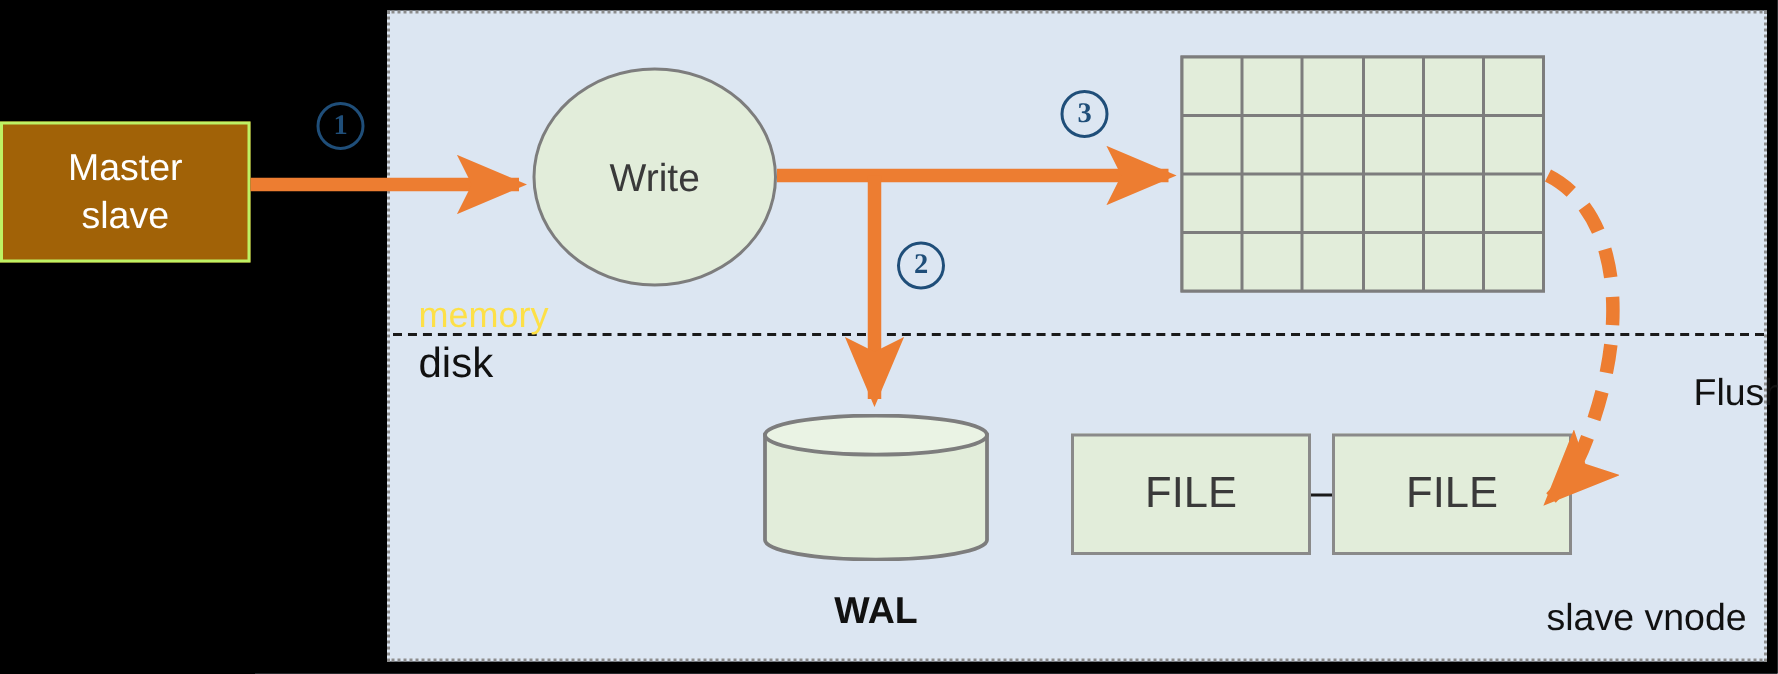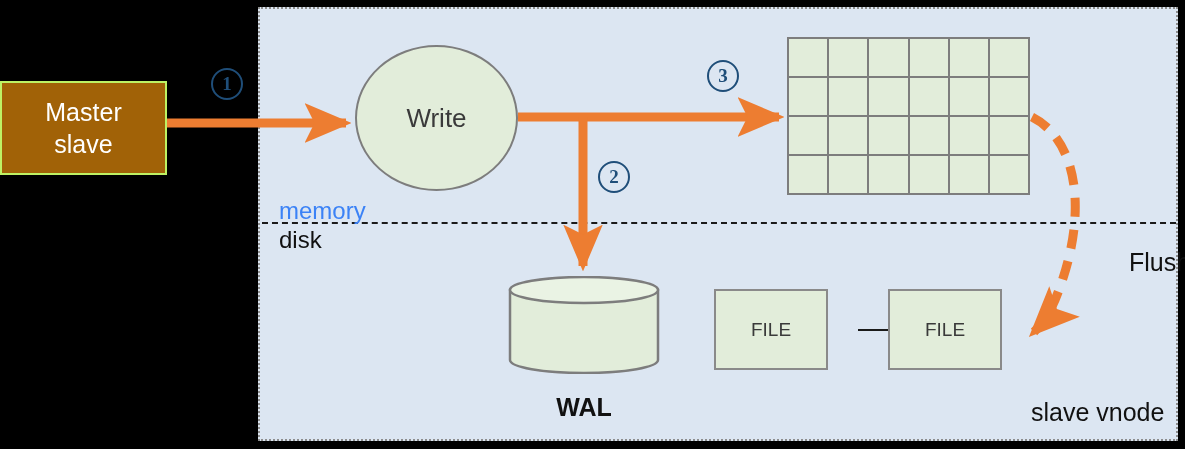--- a/index.html
+++ b/index.html
@@ -102,27 +102,27 @@
     top: 222px;
     width: 914px;
     height: 0;
     border-top: 2px dashed #1a1a1a;
   }
   .label-memory {
     position: absolute;
     left: 279px;
     top: 197px;
     font-size: 24px;
-    color: #3b82f6;
+    color: #fde047;
   }
   .label-disk {
     position: absolute;
     left: 279px;
     top: 226px;
-    font-size: 24px;
+    font-size: 28px;
     color: #111111;
   }
 
   
   .grid-table {
     position: absolute;
     left: 787px;
     top: 37px;
     width: 243px;
     height: 158px;
@@ -155,30 +155,30 @@
     text-align: center;
     font-size: 25px;
     color: #111111;
     font-weight: bold;
   }
 
   
   .file-box {
     position: absolute;
     top: 289px;
-    width: 114px;
+    width: 160px;
     height: 81px;
     background: #e2edda;
     border: 2px solid #8a8a8a;
     box-sizing: border-box;
     display: flex;
     align-items: center;
     justify-content: center;
     color: #3a3a3a;
-    font-size: 19px;
+    font-size: 29px;
   }
   #file-box-1 { left: 714px; }
   #file-box-2 { left: 888px; }
   .file-connector {
     position: absolute;
     left: 858px;
     top: 329px;
     width: 30px;
     height: 0;
     border-top: 2px solid #1a1a1a;

